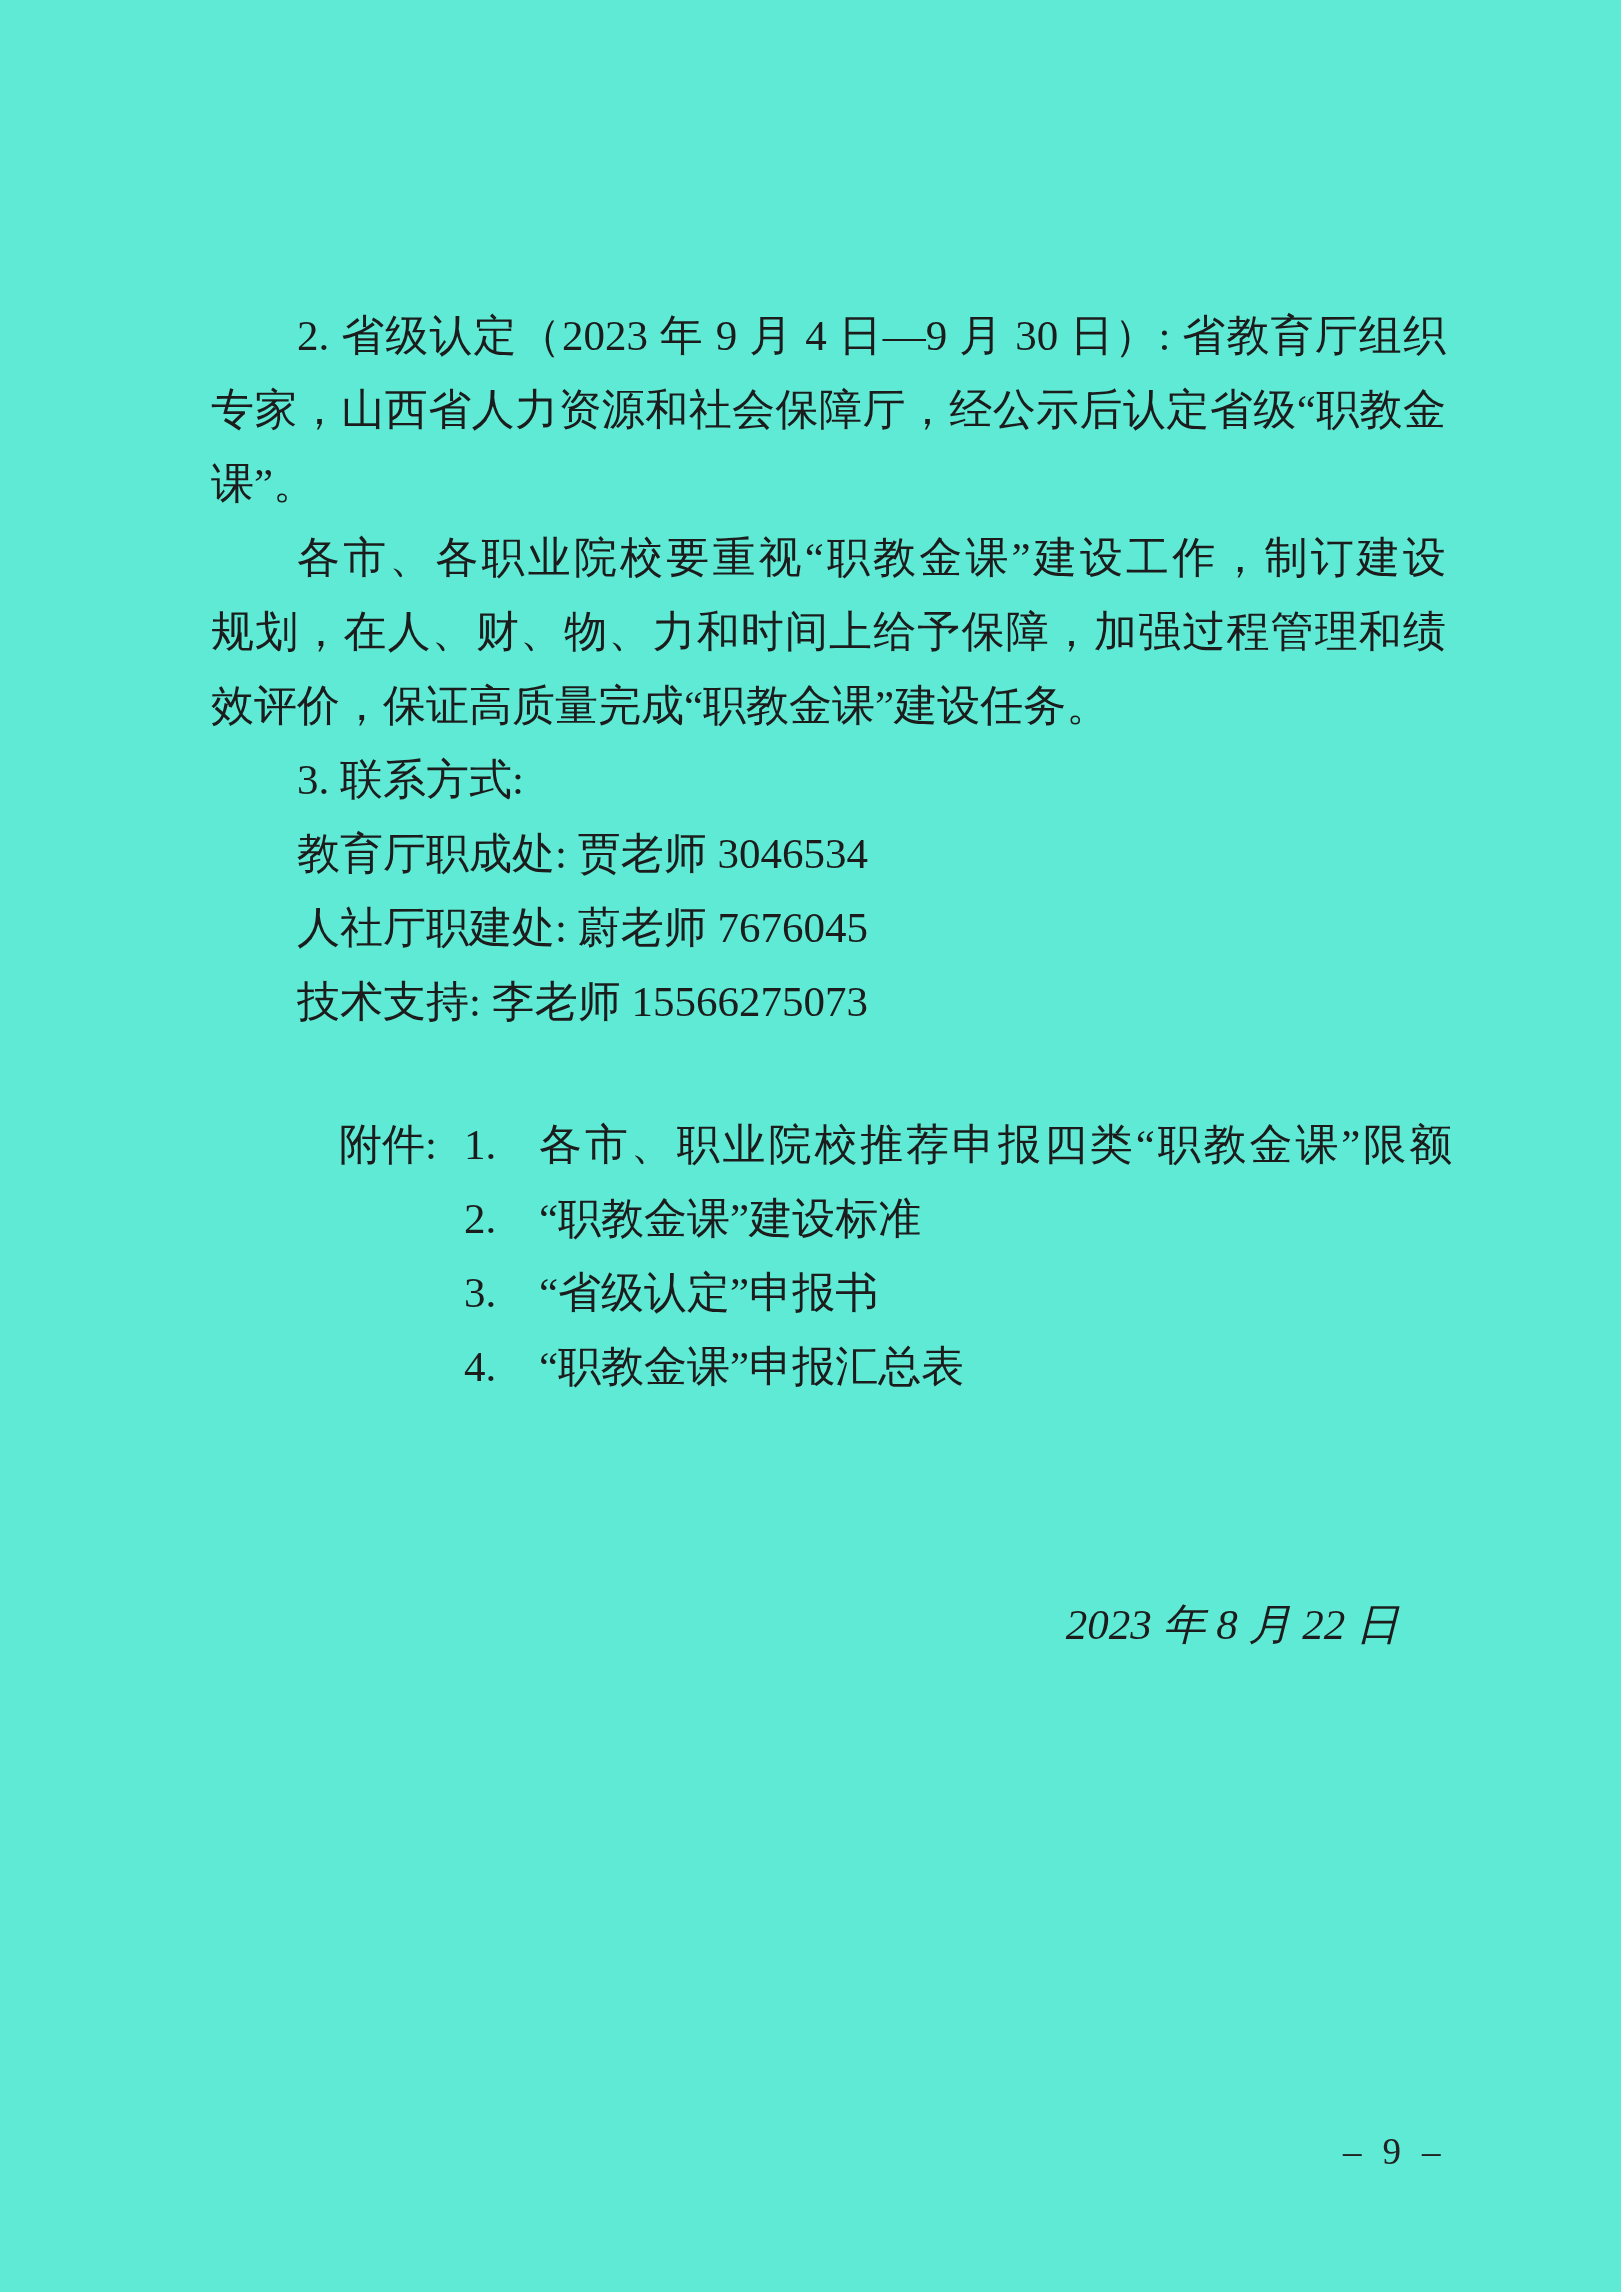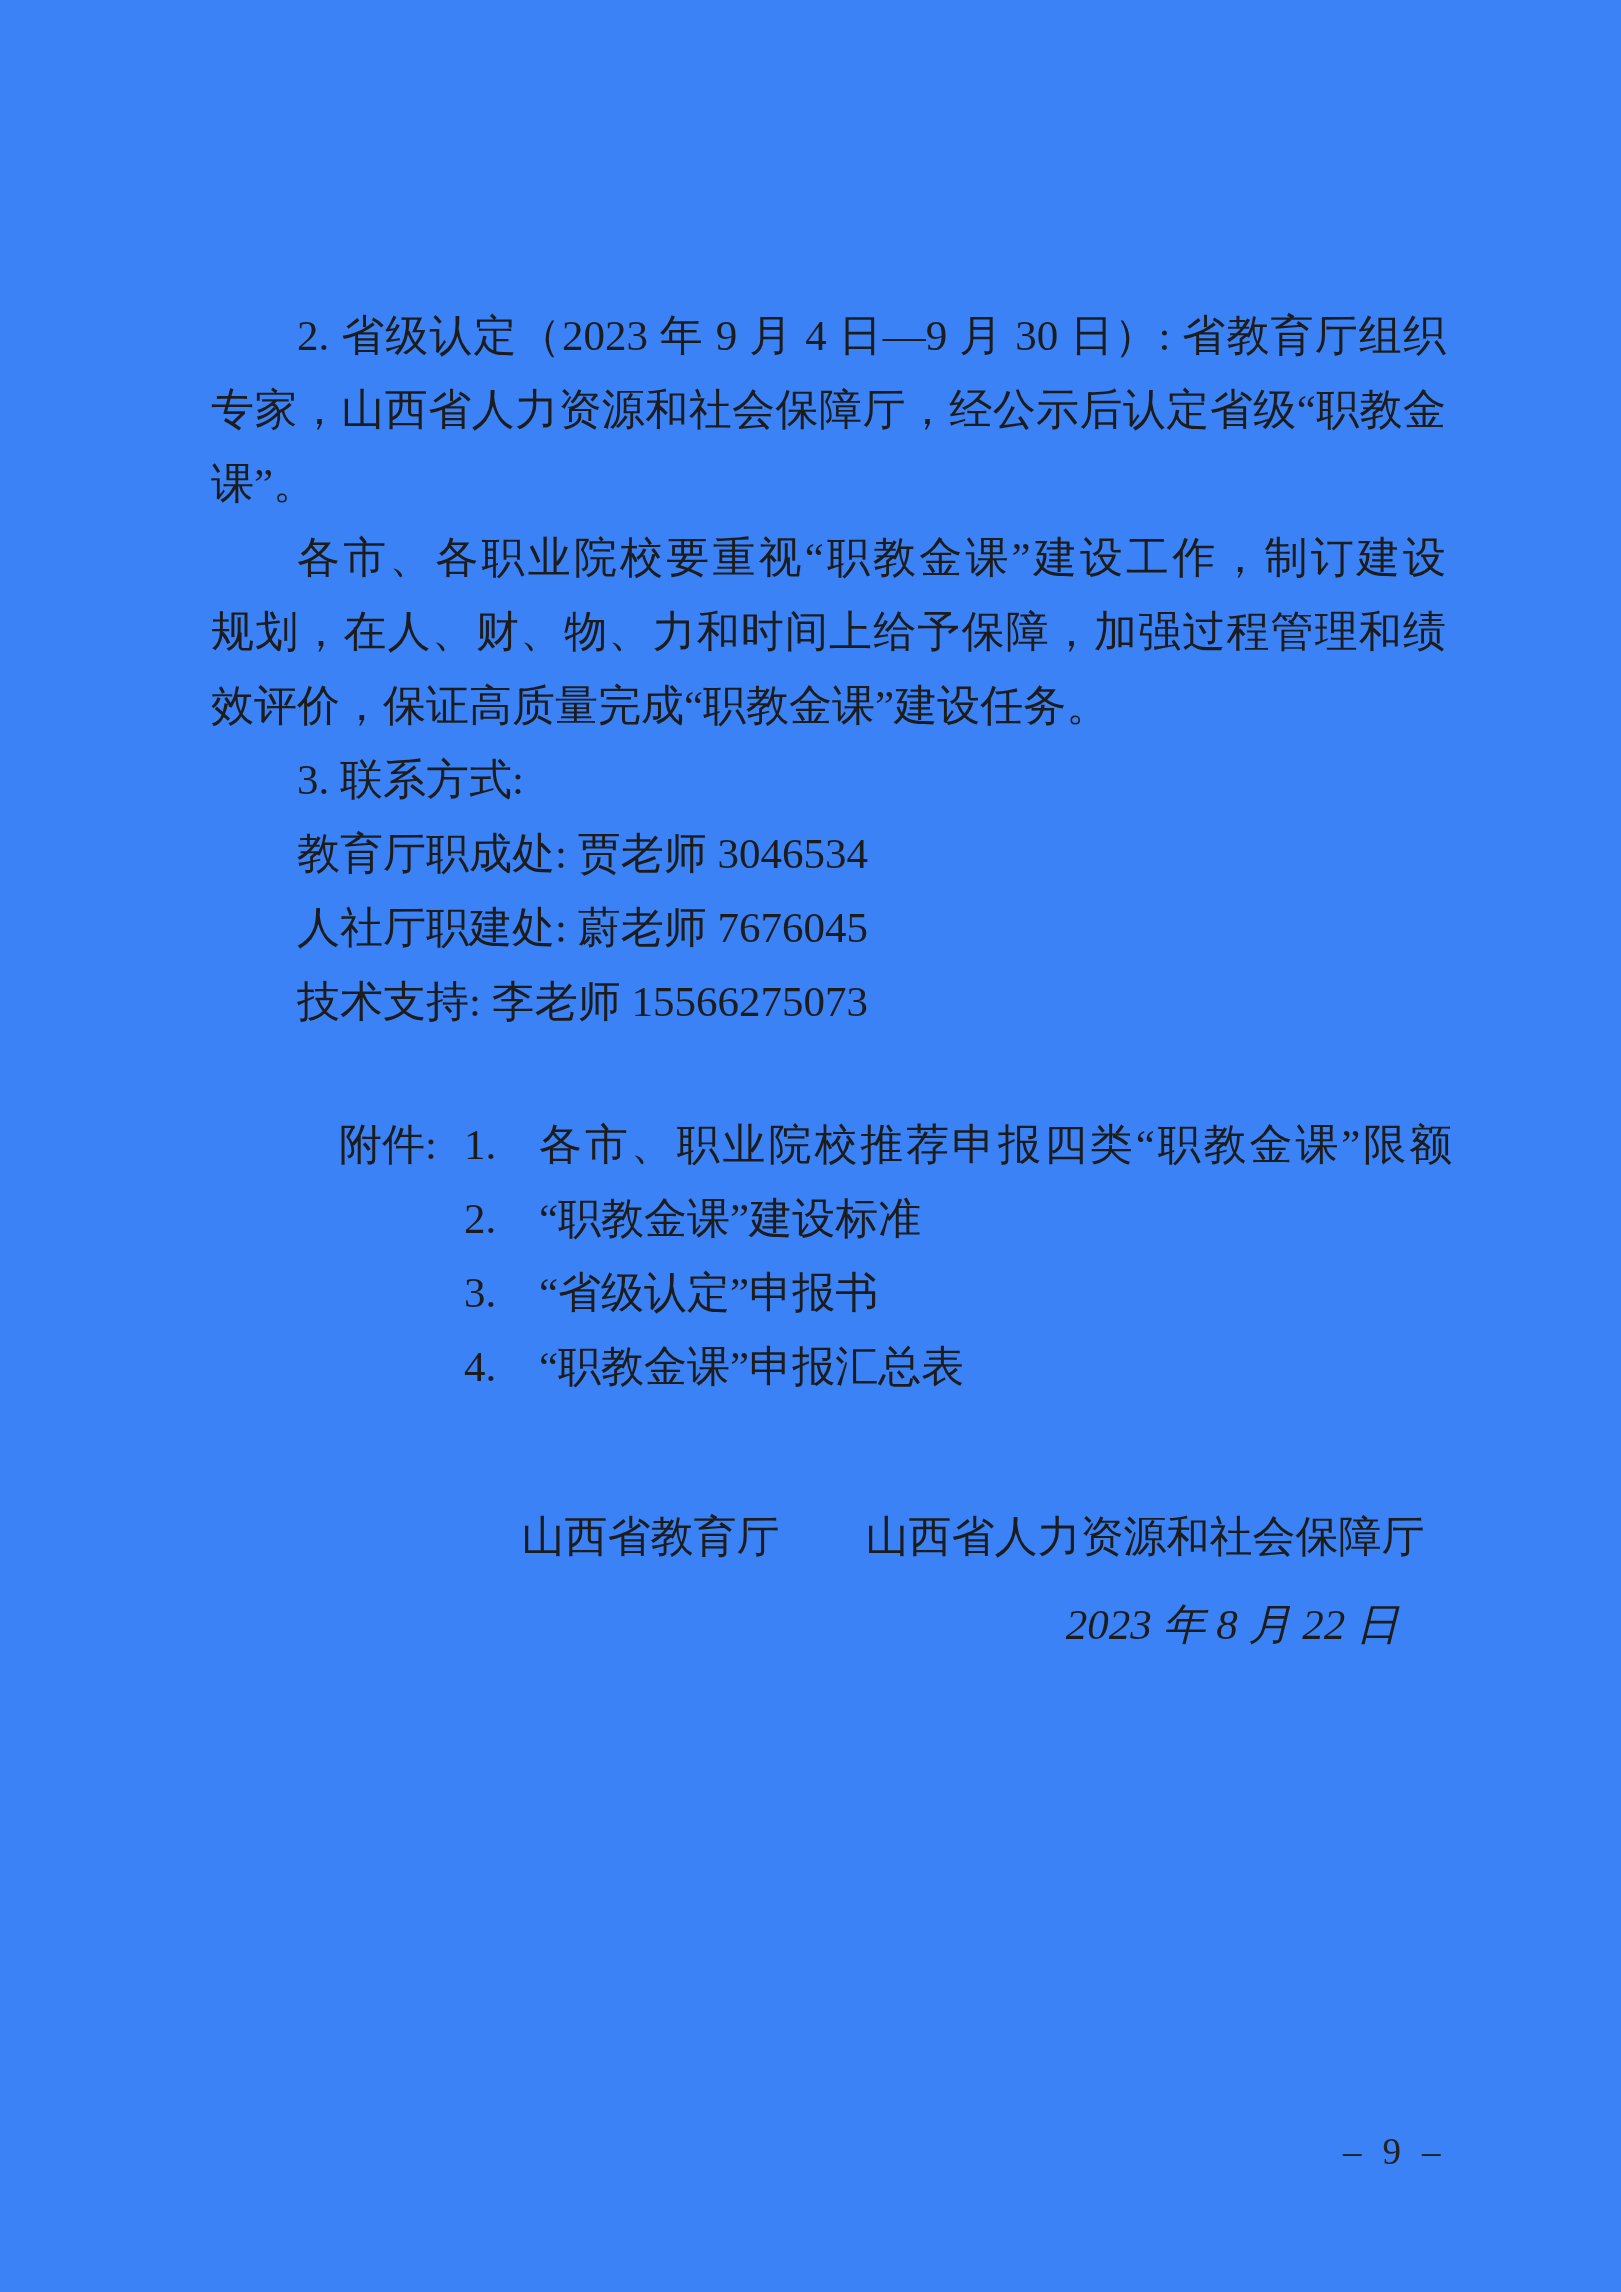--- a/index.html
+++ b/index.html
@@ -1,20 +1,20 @@
 <!DOCTYPE html>
 <html><head>
 <meta charset="utf-8">
 <style>
   html, body { margin: 0; padding: 0; background: #e8e8e8; }
   .page {
     position: relative;
     width: 1621px;
     height: 2293px;
-    background: #3b82f6;
+    background: #5eead4;
     font-family: "Liberation Serif", "DejaVu Serif", serif;
     color: #1c1c1c;
     overflow: hidden;
   }
   .body-text {
     position: absolute;
     left: 211px;
     top: 299px;
     width: 1235px;
   }
@@ -118,23 +118,20 @@
       <span class="att-num">3.</span>
       <span class="att-text">“省级认定”申报书</span>
     </div>
     <div class="att-row">
       <span class="att-label"></span>
       <span class="att-num">4.</span>
       <span class="att-text">“职教金课”申报汇总表</span>
     </div>
   </div>
 
-  <div class="signature">
-    <span>山西省教育厅</span><span class="sig-gap"></span><span>山西省人力资源和社会保障厅</span>
-  </div>
 
   <div class="date-line">2023 年 8 月 22 日</div>
 
 
   <div class="page-number">– 9 –</div>
 
 </div>
 
 
 </body></html>

